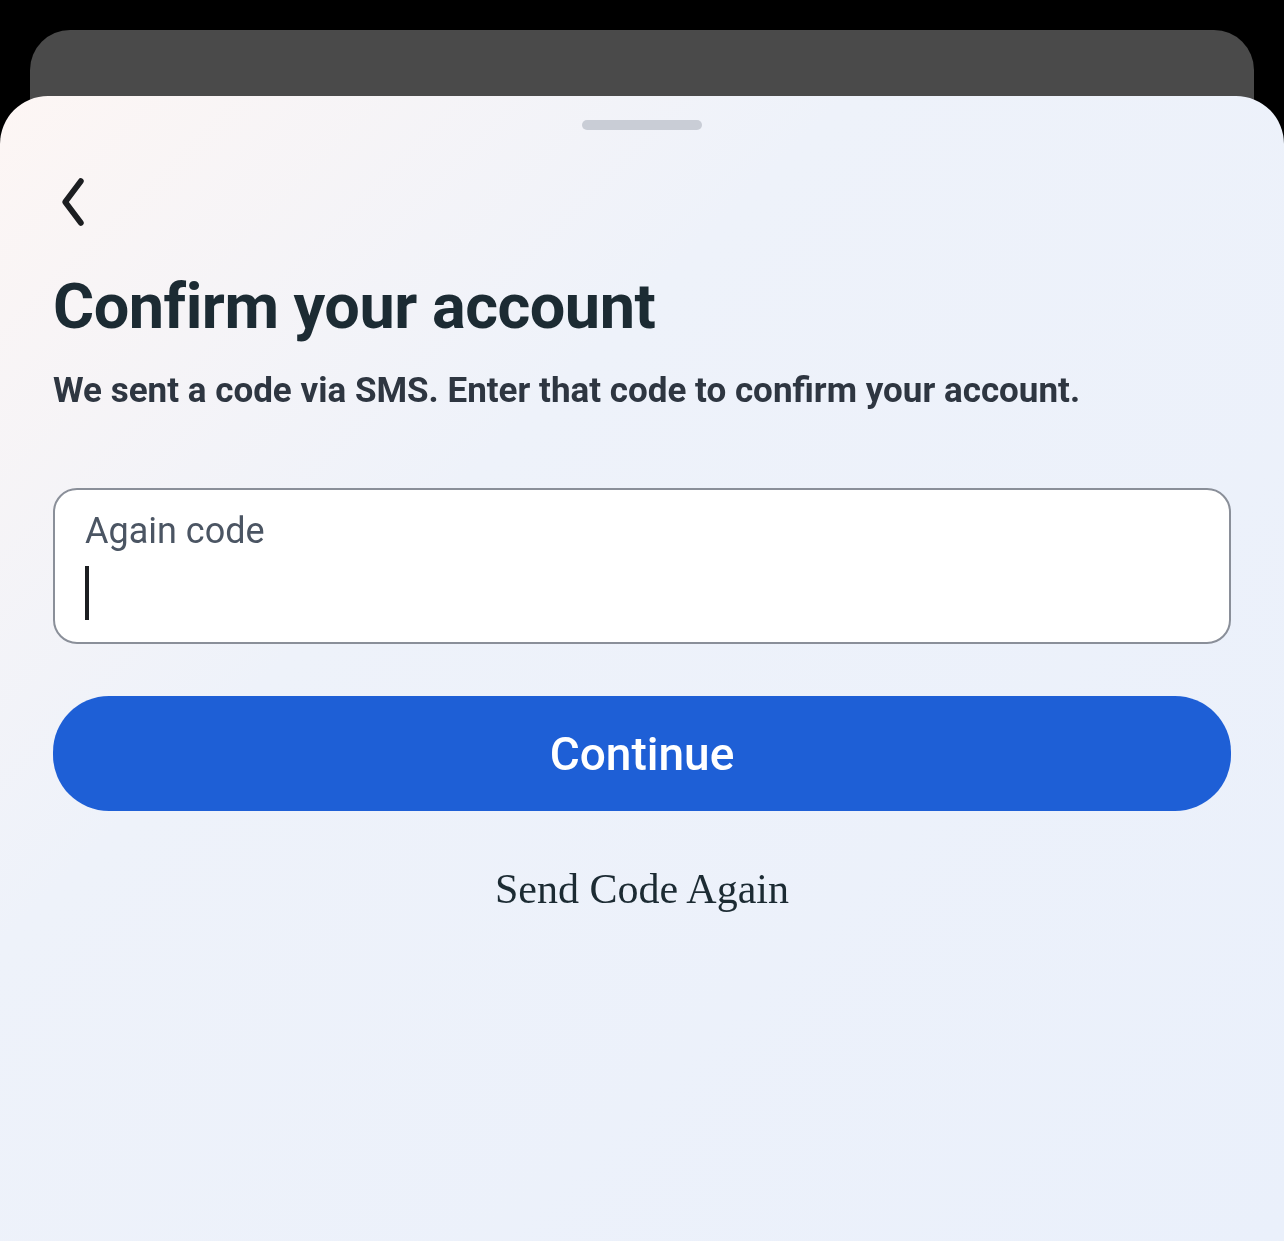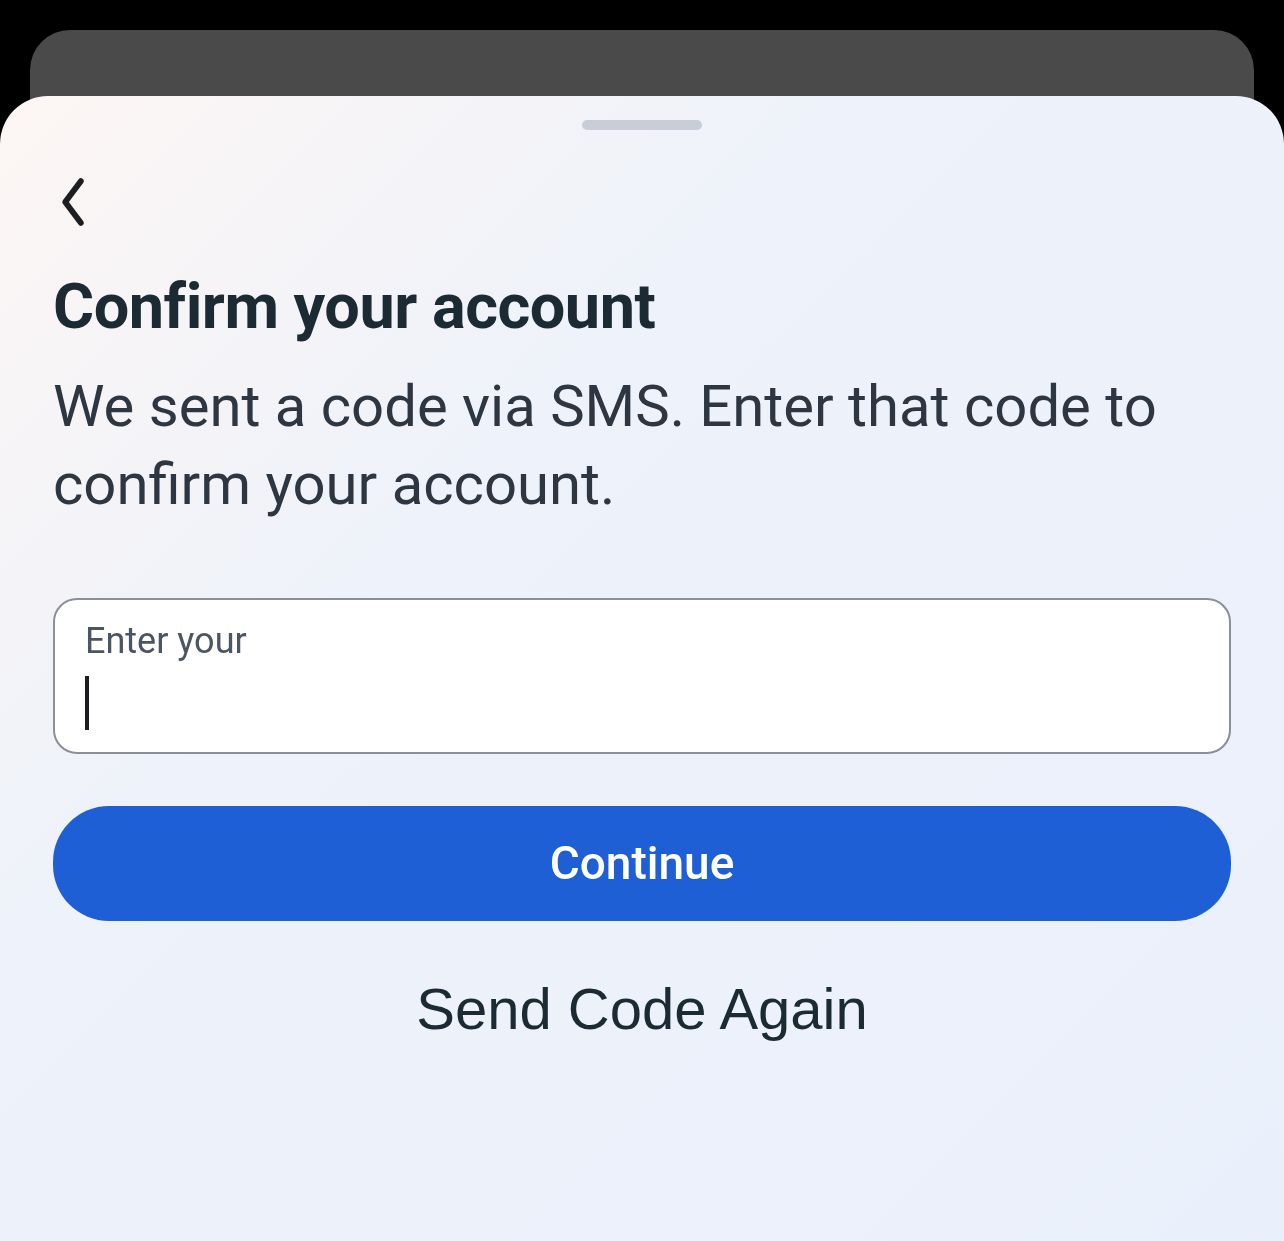--- a/index.html
+++ b/index.html
@@ -62,22 +62,22 @@
       stroke-linejoin: round;
     }
     .title {
       font-size: 63px;
       font-weight: 700;
       color: #1c2b33;
       margin-top: 36px;
       letter-spacing: -0.5px;
     }
     .subtitle {
-      font-size: 58px;
-      font-weight: 400;
+      font-size: 35px;
+      font-weight: 700;
       color: #2e3641;
       margin-top: 24px;
       line-height: 1.35;
     }
     .input-wrap {
       position: relative;
       margin-top: 74px;
       background: #fff;
       border: 2px solid #8a8f99;
       border-radius: 24px;
@@ -120,46 +120,46 @@
       font-weight: 500;
       cursor: pointer;
       font-family: inherit;
     }
     .resend-btn {
       width: 100%;
       margin-top: 54px;
       border: none;
       background: transparent;
       color: #1c2b33;
-      font-size: 58px;
+      font-size: 42px;
       font-weight: 500;
       cursor: pointer;
       text-align: center;
-      font-family: Liberation Sans, sans-serif;
+      font-family: Liberation Serif, serif;
     }
   </style>
 </head>
 <body>
 
 <div class="backdrop-card"></div>
 
 <div class="sheet">
   <div class="drag-handle"></div>
 
   <div class="back-btn">
     <svg viewBox="0 0 24 40">
       <polyline points="18,4 6,20 18,36"></polyline>
     </svg>
   </div>
 
   <h1 class="title">Confirm your account</h1>
   <p class="subtitle">We sent a code via SMS. Enter that code to confirm your account.</p>
 
   <div class="input-wrap">
-    <div class="input-label">Enter your</div>
+    <div class="input-label">Again code</div>
     <div class="cursor-bar"></div>
     <input type="text" class="code-input" value="" style="">
   </div>
 
   <button class="continue-btn">Continue</button>
 
   <button class="resend-btn">Send Code Again</button>
 </div>
 
 </body></html>

